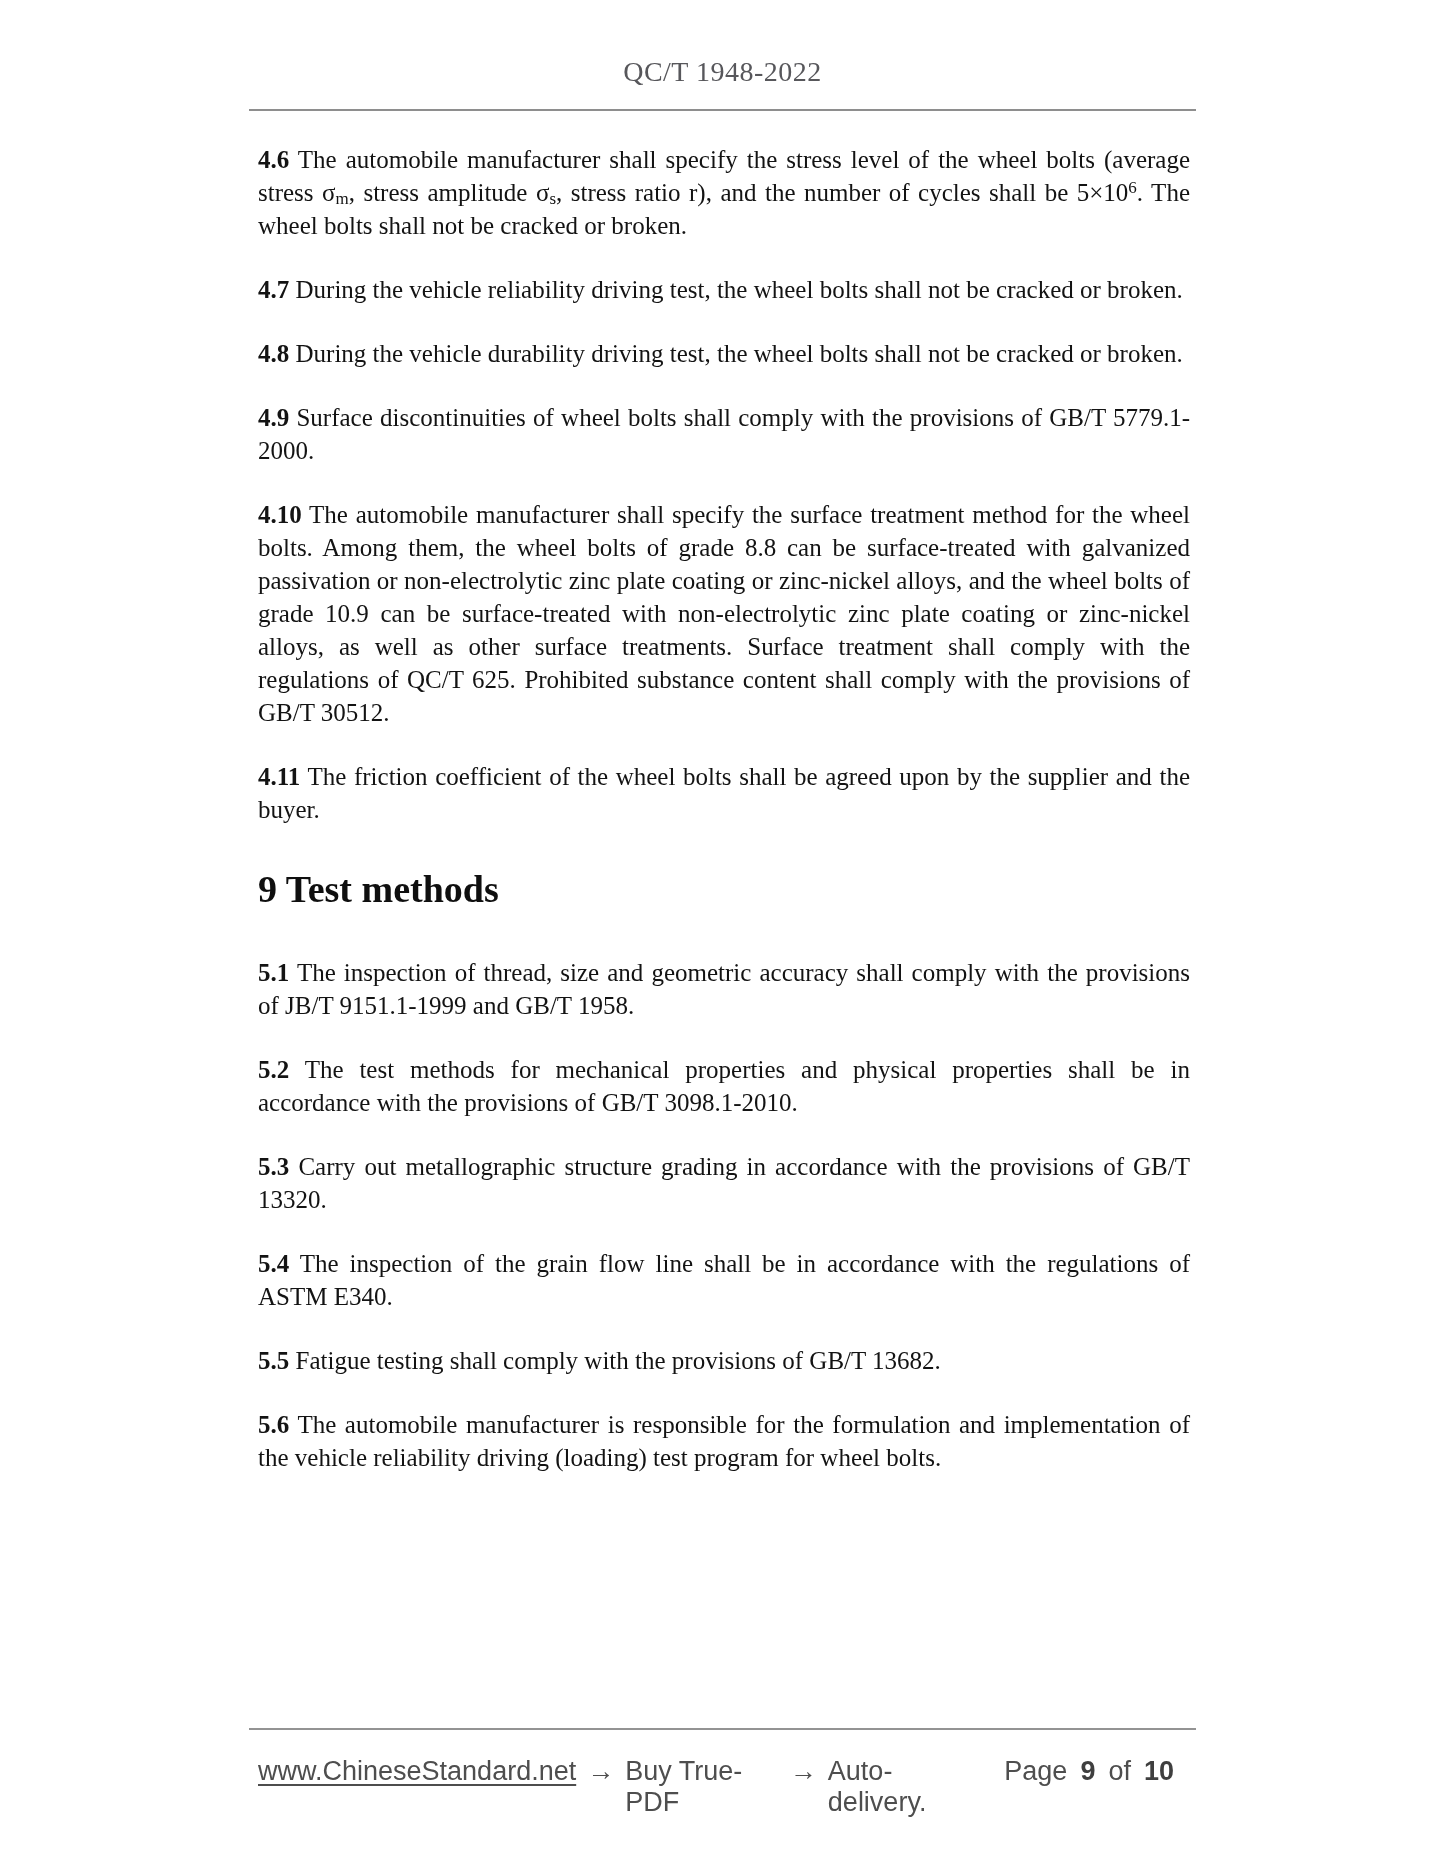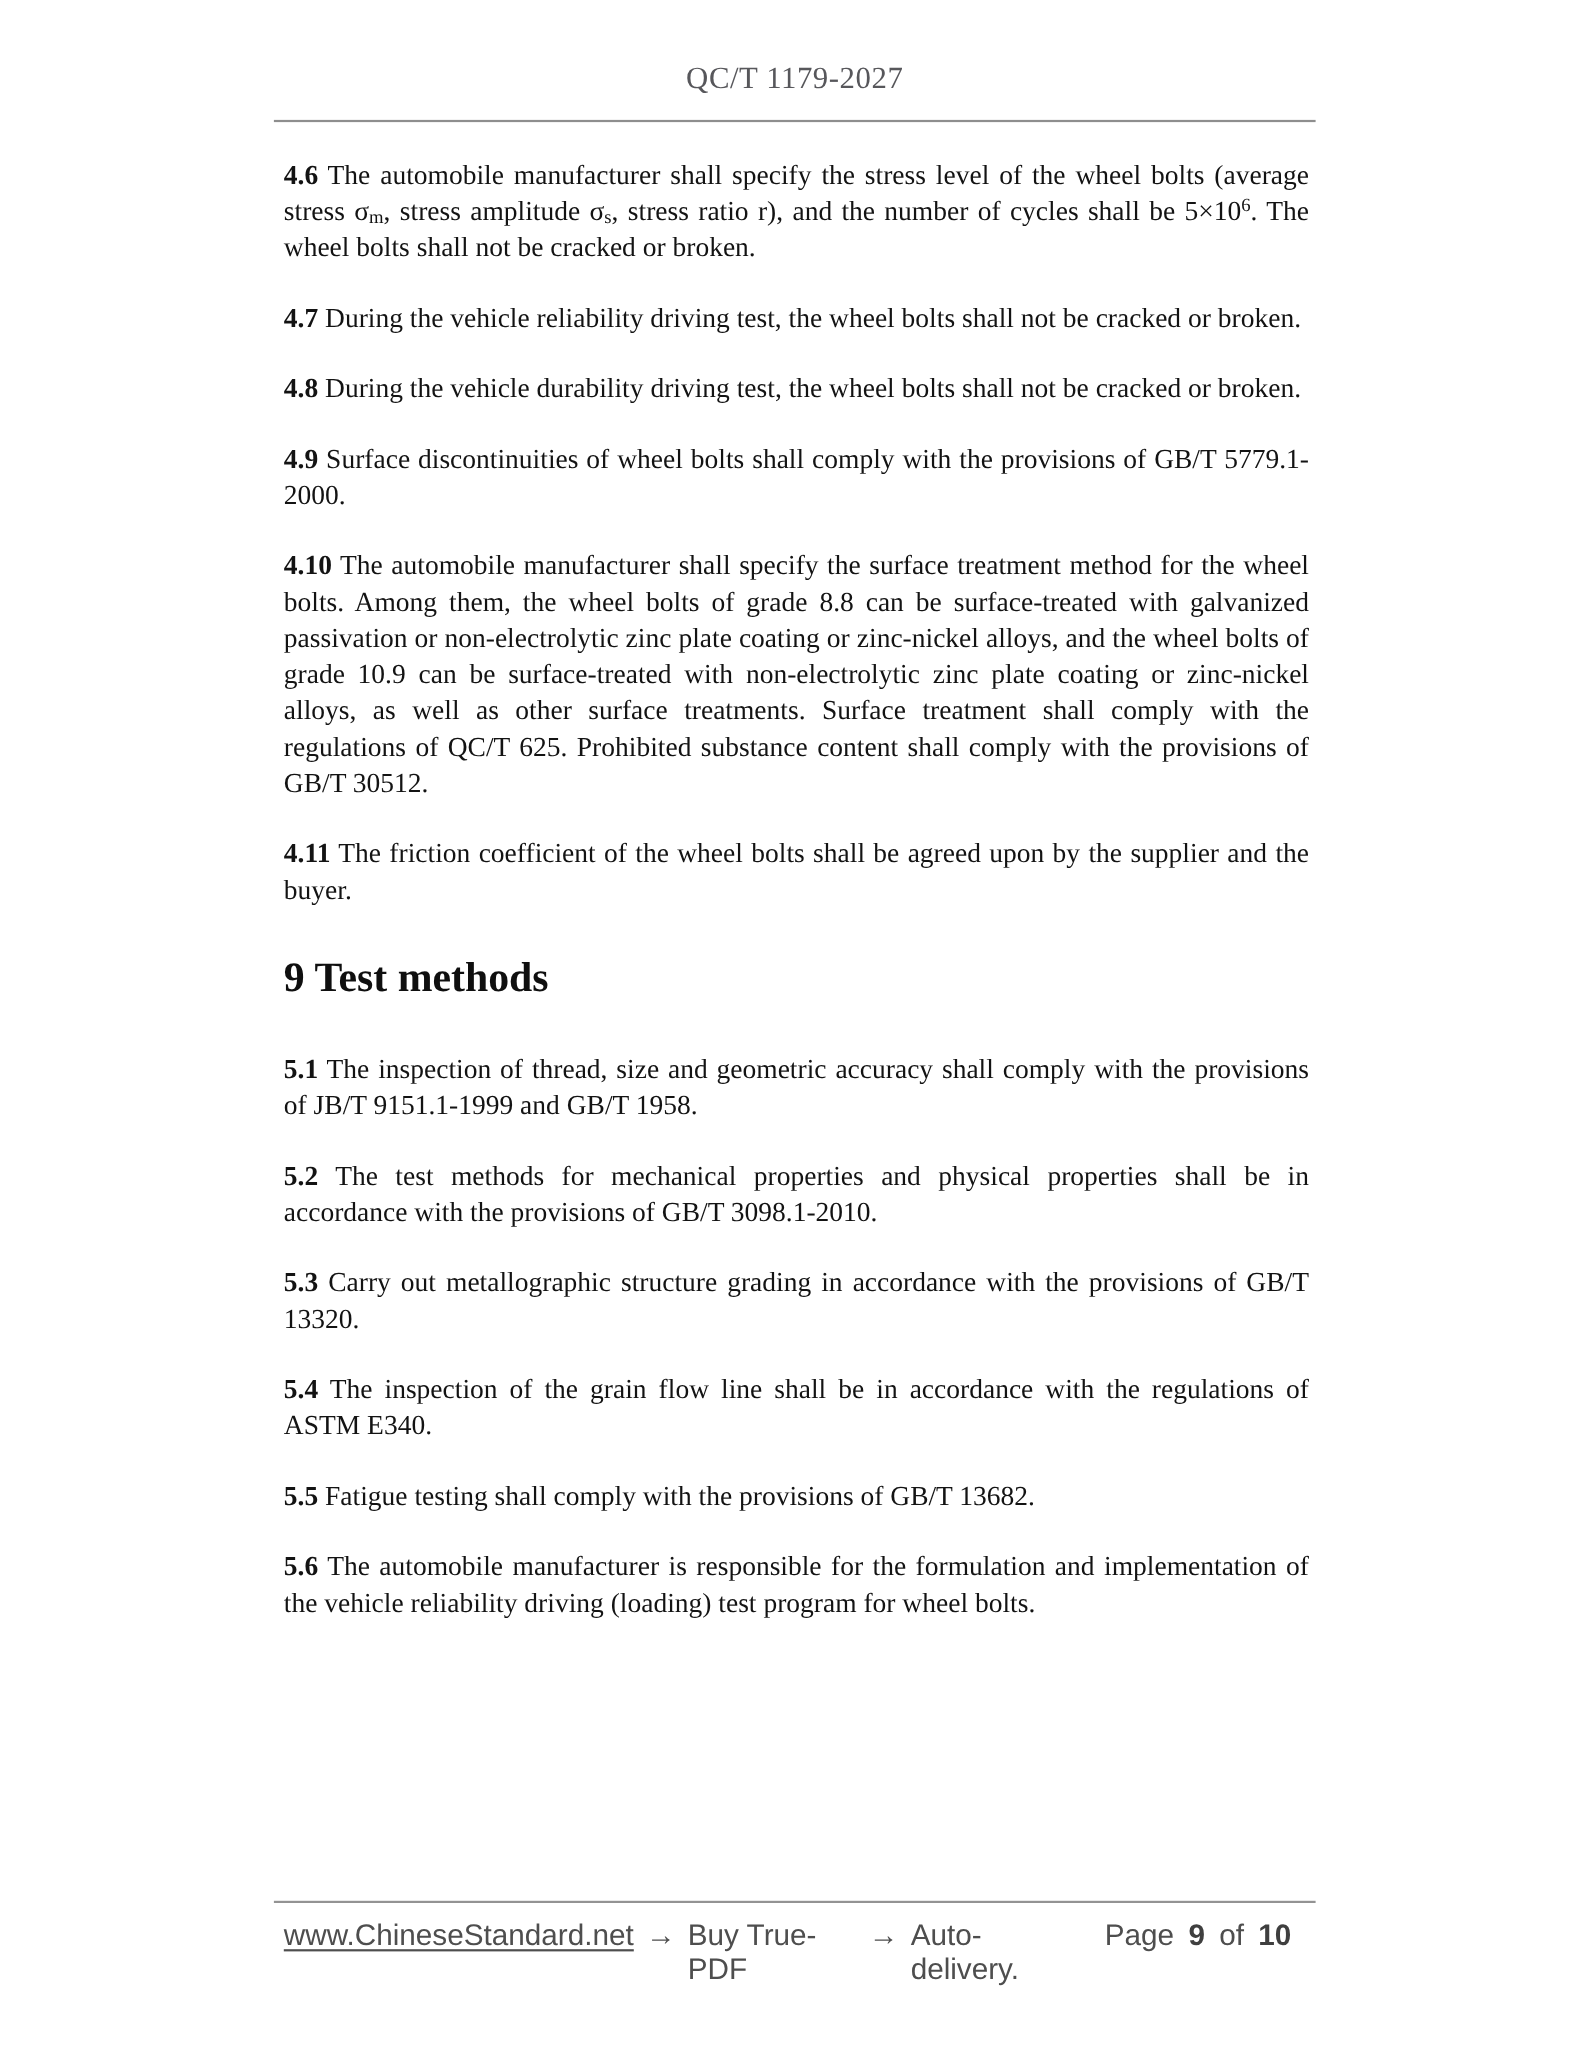--- a/index.html
+++ b/index.html
@@ -65,31 +65,31 @@
     top: 1744px;
     left: 258px;
     width: 932px;
     display: flex;
     justify-content: space-between;
     align-items: baseline;
     font-family: "Liberation Sans", "DejaVu Sans", sans-serif;
     font-size: 27px;
     color: #4e4e4e;
   }
-  .footer-left { display: flex; gap: 11px; align-items: baseline; }
+  .footer-left { display: flex; gap: 11px; align-items: baseline; margin-top: 12px; }
   .footer-link { color: #4e4e4e; text-decoration: underline; text-underline-offset: 4px; cursor: pointer; }
   .footer-right { display: flex; gap: 13px; align-items: baseline; padding-right: 16px; margin-left: 30px; }
   .footer-right b { color: #3f3f3f; }
 </style>
 </head>
 <body>
 
 <div class="page">
 
-  <div class="doc-number">QC/T 1179-2027</div>
+  <div class="doc-number">QC/T 1948-2022</div>
   <div class="header-rule"></div>
 
   <div class="content">
 
     <p class="body-para"><b class="cnum">4.6</b> <span>The automobile manufacturer shall specify the stress level of the wheel bolts (average stress σ</span><sub>m</sub><span>, stress amplitude σ</span><sub>s</sub><span>, stress ratio r), and the number of cycles shall be 5×10</span><sup>6</sup><span>. The wheel bolts shall not be cracked or broken.</span></p>
 
     <p class="body-para"><b class="cnum">4.7</b> <span>During the vehicle reliability driving test, the wheel bolts shall not be cracked or broken.</span></p>
 
     <p class="body-para"><b class="cnum">4.8</b> <span>During the vehicle durability driving test, the wheel bolts shall not be cracked or broken.</span></p>
 

